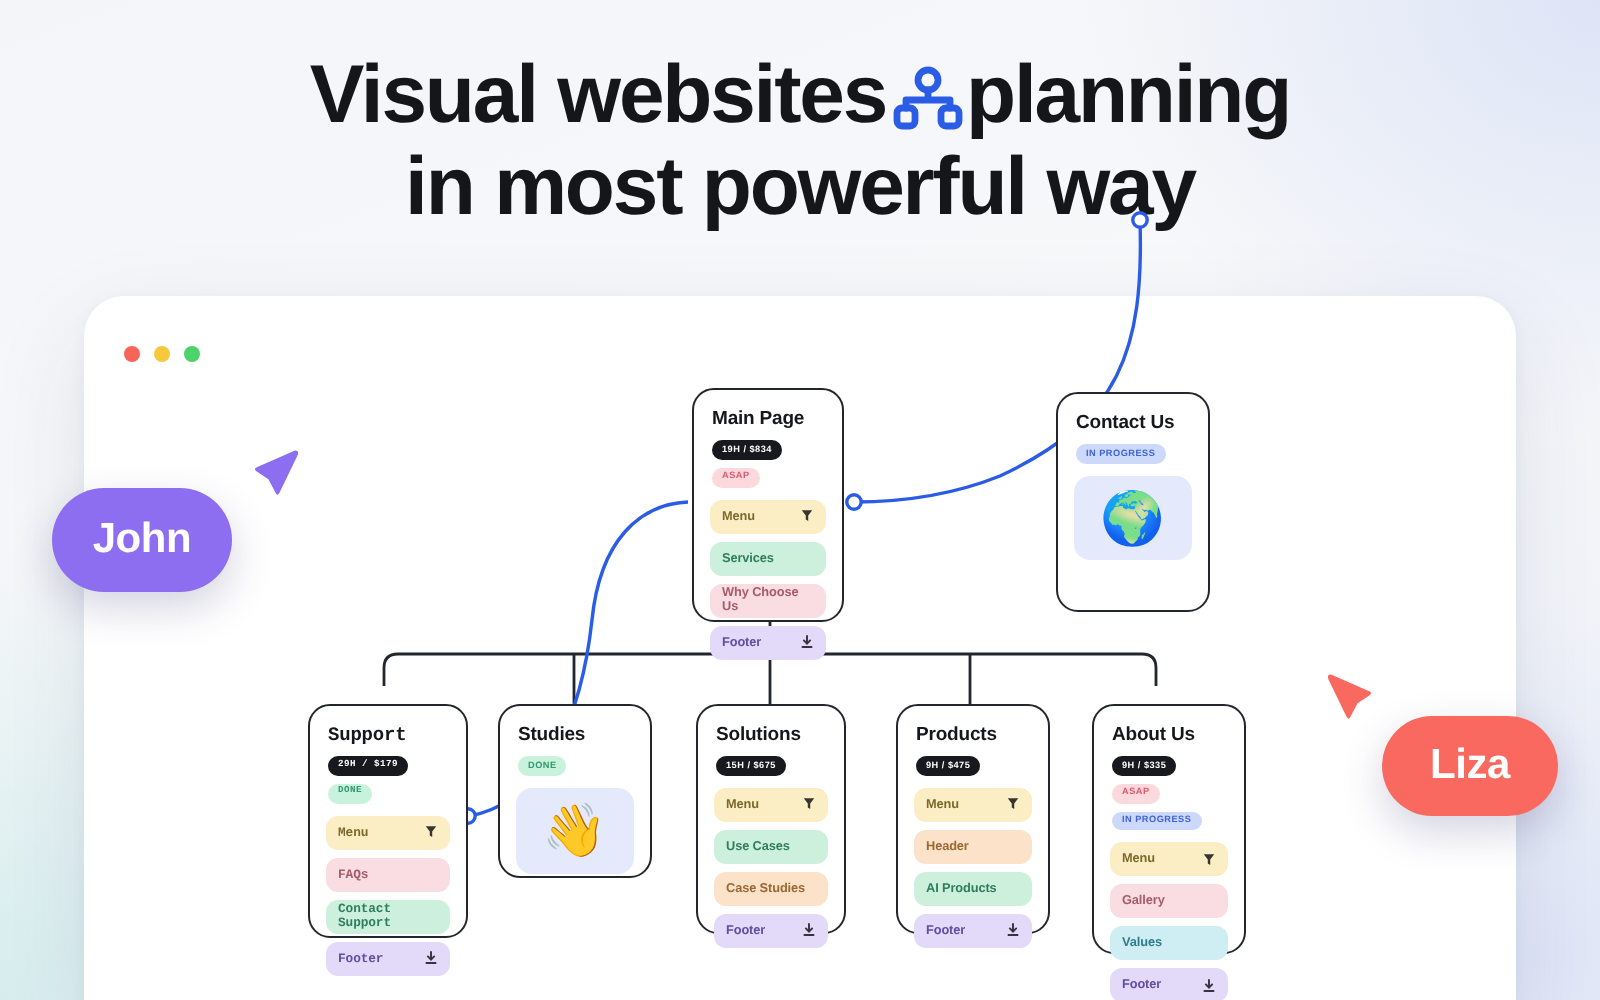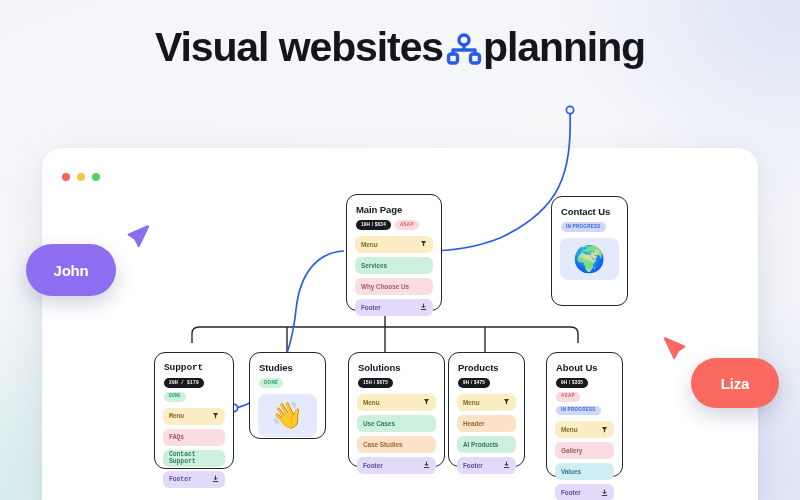--- a/index.html
+++ b/index.html
@@ -94,39 +94,40 @@
     font-size:26px;line-height:1;
   }
 
   
   .cursor-wrap{position:absolute;}
   .cursor-arrow{position:absolute;width:30px;height:30px;}
   .cursor-pill{
     position:absolute;
     border-radius:26px;
     display:flex;align-items:center;justify-content:center;
-    font-size:15px;font-weight:600;color:#ffffff;letter-spacing:-.2px;
+    font-size:21px;font-weight:600;color:#ffffff;letter-spacing:-.2px;
     box-shadow:0 8px 20px rgba(60,60,120,.22);
   }
   .pill-john{width:90px;height:52px;background:#8d6ef0;}
   .pill-liza{width:88px;height:50px;background:#f9695f;text-align:center;}
 </style>
 </head>
 <body>
 
 <div class="stage">
 
   <div class="headline">
     <span class="ln"><span>Visual websites</span><span class="sitemap-ico">
         <svg viewBox="0 0 36 32" width="36" height="32" aria-hidden="true">
           <circle cx="18" cy="7" r="5" fill="none" stroke="#2b5ce6" stroke-width="3.4"></circle>
           <path d="M18 12 L18 17 M7 17 L29 17 M7 17 L7 21 M29 17 L29 21" fill="none" stroke="#2b5ce6" stroke-width="3.4" stroke-linecap="round"></path>
           <rect x="2.5" y="21" width="9" height="9" rx="2.5" fill="none" stroke="#2b5ce6" stroke-width="3.4"></rect>
           <rect x="24.5" y="21" width="9" height="9" rx="2.5" fill="none" stroke="#2b5ce6" stroke-width="3.4"></rect>
         </svg></span><span>planning</span></span>
+    <span class="ln">in most powerful way</span>
   </div>
 
   <div class="panel">
     <div class="dots">
       <span class="dot" style="background:#f6645a"></span>
       <span class="dot" style="background:#f7c83c"></span>
       <span class="dot" style="background:#4ed26a"></span>
     </div>
   </div>
 
@@ -148,21 +149,21 @@
 
       <path d="M570 110 C572 175 560 210 500 238 C470 250 440 251 427 251"></path>
 
       <path d="M344 251 C320 252 300 270 296 310 C291 355 275 400 235 408"></path>
     </g>
     <circle cx="570" cy="110" r="3.6" fill="#ffffff" stroke="#2b5ce6" stroke-width="1.7"></circle>
     <circle cx="427" cy="251" r="3.6" fill="#ffffff" stroke="#2b5ce6" stroke-width="1.7"></circle>
     <circle cx="234" cy="408" r="3.6" fill="#ffffff" stroke="#2b5ce6" stroke-width="1.7"></circle>
   </svg>
 
-  <div class="card" style="left:346px;top:194px;width:96px;height:117px;">
+  <div class="card" style="left:346px;top:194px;width:76px;height:117px;">
     <div class="card-title">Main Page</div>
     <div class="badges">
       <span class="badge b-cost">19H / $834</span>
       <span class="badge b-asap">ASAP</span>
     </div>
     <div class="rows">
       <div class="row r-yellow">
         <span class="lbl">Menu</span>
         <svg class="ri" viewBox="0 0 8 9">
           <path d="M1 1.2h6l-2.3 3v3.2l-1.4-.9V4.2z" fill="#3a3430"></path>
@@ -176,21 +177,21 @@
       </div>
       <div class="row r-purple">
         <span class="lbl">Footer</span>
         <svg class="ri" viewBox="0 0 8 9">
           <path d="M4 1v4M2.2 3.6L4 5.4l1.8-1.8M1.4 7.4h5.2" fill="none" stroke="#3a3040" stroke-width="1.1" stroke-linecap="round"></path>
           </svg>
       </div>
     </div>
   </div>
 
-  <div class="card" style="left:551px;top:196px;width:77px;height:110px;">
+  <div class="card" style="left:528px;top:196px;width:77px;height:110px;">
     <div class="card-title">Contact Us</div>
     <div class="badges">
       <span class="badge b-prog">IN PROGRESS</span>
     </div>
     <div class="emoji-panel" style="height:42px;">🌍</div>
   </div>
 
   <div class="card" style="left:154px;top:352px;width:80px;height:117px;font-family:Liberation Mono, monospace;">
     <div class="card-title">Support</div>
     <div class="badges">
@@ -220,21 +221,21 @@
   </div>
 
   <div class="card" style="left:249px;top:352px;width:77px;height:87px;">
     <div class="card-title">Studies</div>
     <div class="badges">
       <span class="badge b-done">DONE</span>
     </div>
     <div class="emoji-panel" style="height:43px;">👋</div>
   </div>
 
-  <div class="card" style="left:348px;top:352px;width:97px;height:115px;">
+  <div class="card" style="left:348px;top:352px;width:75px;height:115px;">
     <div class="card-title">Solutions</div>
     <div class="badges">
       <span class="badge b-cost">15H / $675</span>
     </div>
     <div class="rows">
       <div class="row r-yellow">
         <span class="lbl">Menu</span>
         <svg class="ri" viewBox="0 0 8 9">
           <path d="M1 1.2h6l-2.3 3v3.2l-1.4-.9V4.2z" fill="#3a3430"></path>
           </svg>

